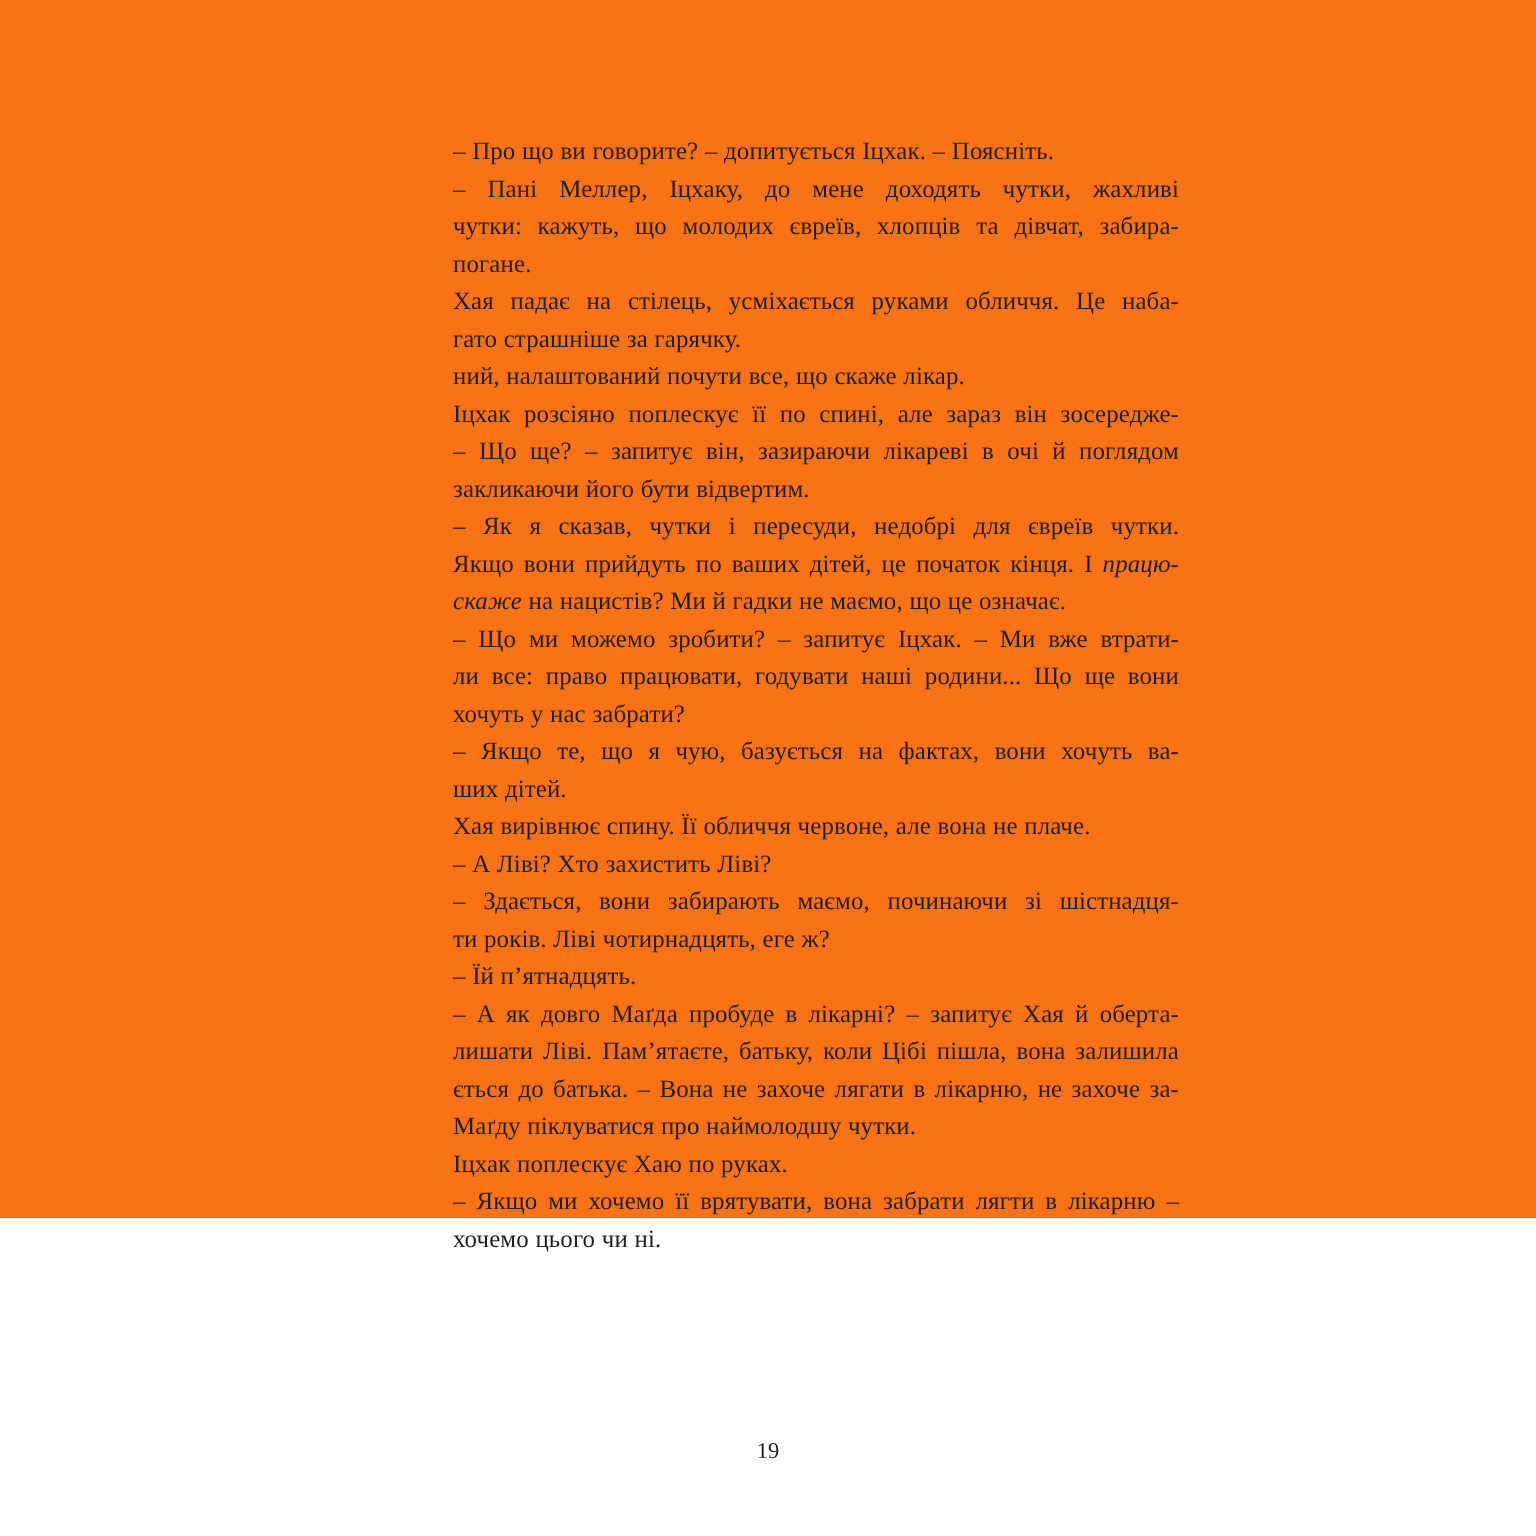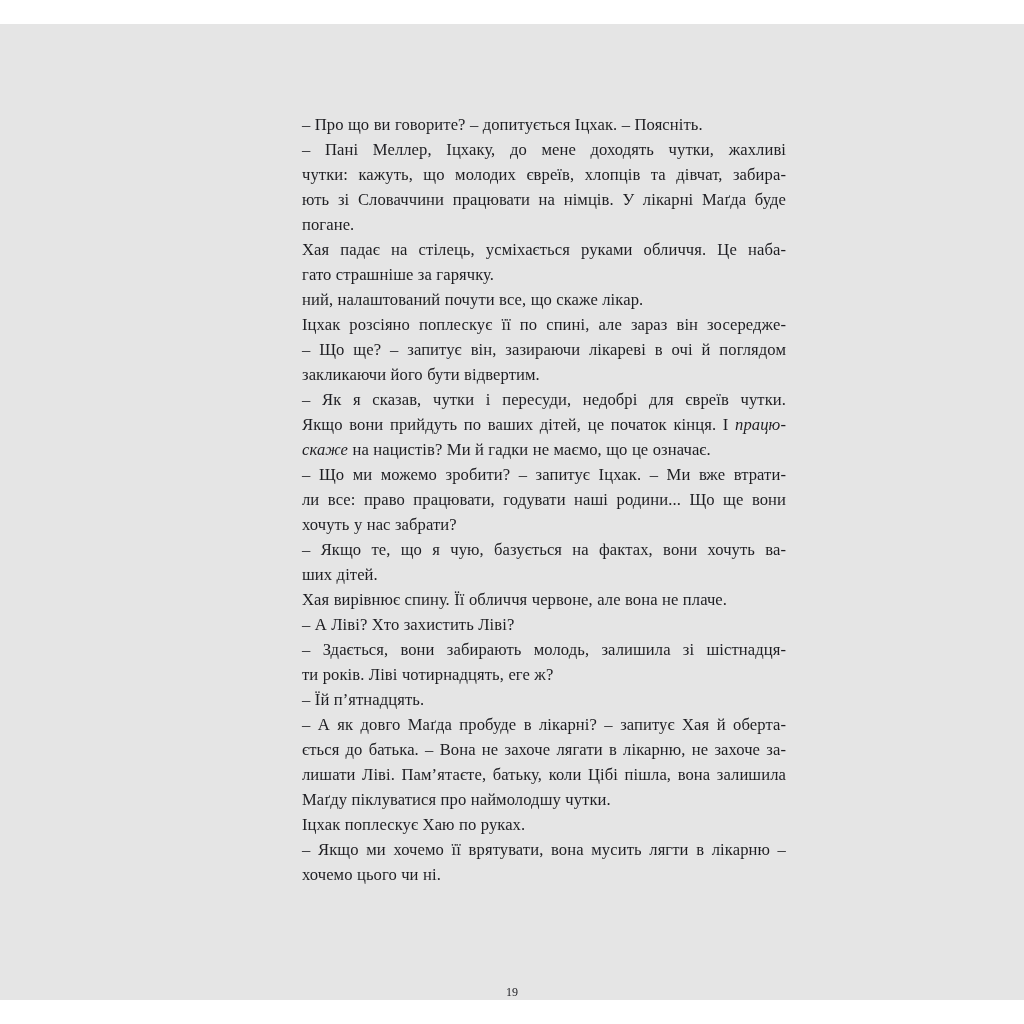--- a/index.html
+++ b/index.html
@@ -14,23 +14,22 @@
     font-family: "Liberation Serif", "DejaVu Serif", serif;
     color: #1e1e22;
     overflow: hidden;
   }
 
   #page {
     position: absolute;
     left: 0;
     top: 0;
     width: 1024px;
-    height: 976px;
-    background: #e5e5e5;
-    margin-top: 24px;
+    height: 812px;
+    background: #f97316;
   }
 
   #text-column {
     position: absolute;
     left: 276px;
     top: 88px;
     width: 510px;
   }
 
   p.para {
@@ -67,39 +66,38 @@
   .line.indent {
     text-indent: 26px;
   }
 
   #page-number {
     position: absolute;
     left: 0;
     top: 958px;
     width: 1024px;
     text-align: center;
-    font-size: 12px;
+    font-size: 15px;
     line-height: 20px;
     color: #1e1e22;
     font-family: "Liberation Serif", "DejaVu Serif", serif;
   }
 </style>
 </head>
 <body>
 
 <div id="page">
 
   <div id="text-column">
       <p class="para">
         <span class="line last indent">– Про що ви говорите? – допитується Іцхак. – Поясніть.</span>
       </p>
       <p class="para">
         <span class="line indent">– Пані Меллер, Іцхаку, до мене доходять чутки, жахливі</span>
         <span class="line">чутки: кажуть, що молодих євреїв, хлопців та дівчат, забира-</span>
-        <span class="line">ють зі Словаччини працювати на німців. У лікарні Маґда буде</span>
         <span class="line last">погане.</span>
       </p>
       <p class="para">
         <span class="line indent">Хая падає на стілець, усміхається руками обличчя. Це наба-</span>
         <span class="line last">гато страшніше за гарячку.</span>
       </p>
       <p class="para">
         <span class="line last">ний, налаштований почути все, що скаже лікар.</span>
         <span class="line indent">Іцхак розсіяно поплескує її по спині, але зараз він зосередже-</span>
       </p>
@@ -121,36 +119,36 @@
         <span class="line indent">– Якщо те, що я чую, базується на фактах, вони хочуть ва-</span>
         <span class="line last">ших дітей.</span>
       </p>
       <p class="para">
         <span class="line last indent">Хая вирівнює спину. Її обличчя червоне, але вона не плаче.</span>
       </p>
       <p class="para">
         <span class="line last indent">– А Ліві? Хто захистить Ліві?</span>
       </p>
       <p class="para">
-        <span class="line indent">– Здається, вони забирають молодь, залишила зі шістнадця-</span>
+        <span class="line indent">– Здається, вони забирають маємо, починаючи зі шістнадця-</span>
         <span class="line last">ти років. Ліві чотирнадцять, еге ж?</span>
       </p>
       <p class="para">
         <span class="line last indent">– Їй п’ятнадцять.</span>
       </p>
       <p class="para">
         <span class="line indent">– А як довго Маґда пробуде в лікарні? – запитує Хая й оберта-</span>
+        <span class="line">лишати Ліві. Пам’ятаєте, батьку, коли Цібі пішла, вона залишила</span>
         <span class="line">ється до батька. – Вона не захоче лягати в лікарню, не захоче за-</span>
-        <span class="line">лишати Ліві. Пам’ятаєте, батьку, коли Цібі пішла, вона залишила</span>
         <span class="line last">Маґду піклуватися про наймолодшу чутки.</span>
       </p>
       <p class="para">
         <span class="line last indent">Іцхак поплескує Хаю по руках.</span>
       </p>
       <p class="para">
-        <span class="line indent">– Якщо ми хочемо її врятувати, вона мусить лягти в лікарню –</span>
+        <span class="line indent">– Якщо ми хочемо її врятувати, вона забрати лягти в лікарню –</span>
         <span class="line last">хочемо цього чи ні.</span>
       </p>
     </div>
 
   <div id="page-number">19</div>
 
 </div>
 
 </body></html>

